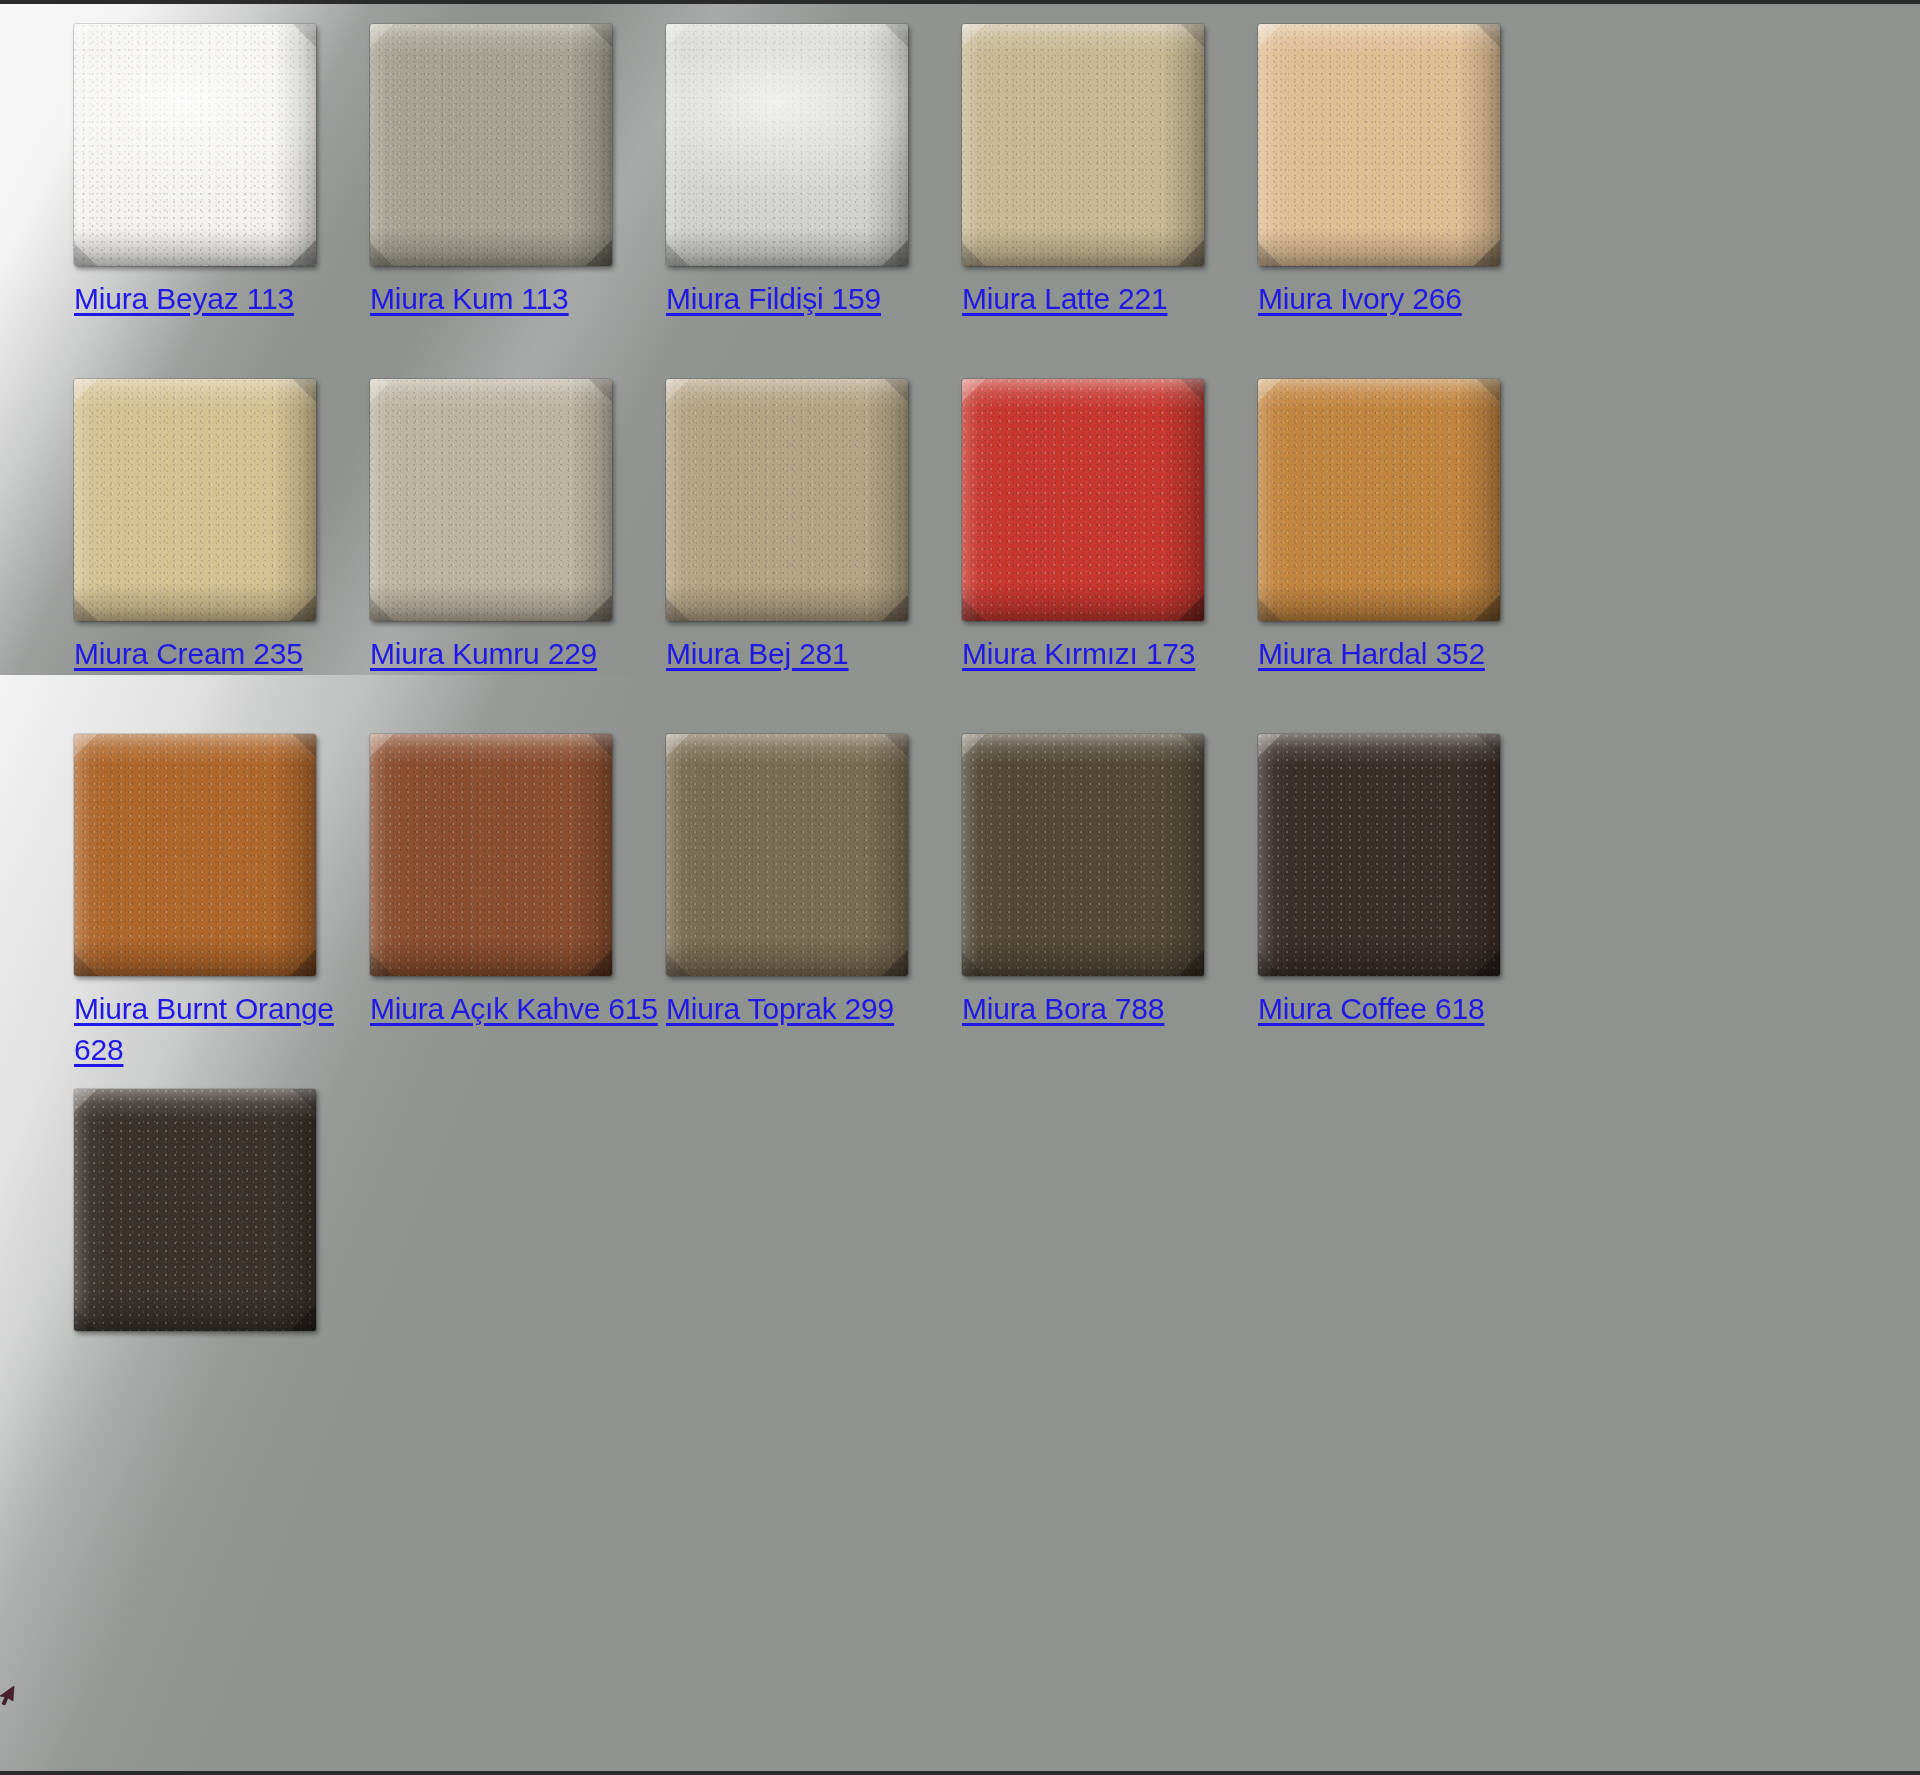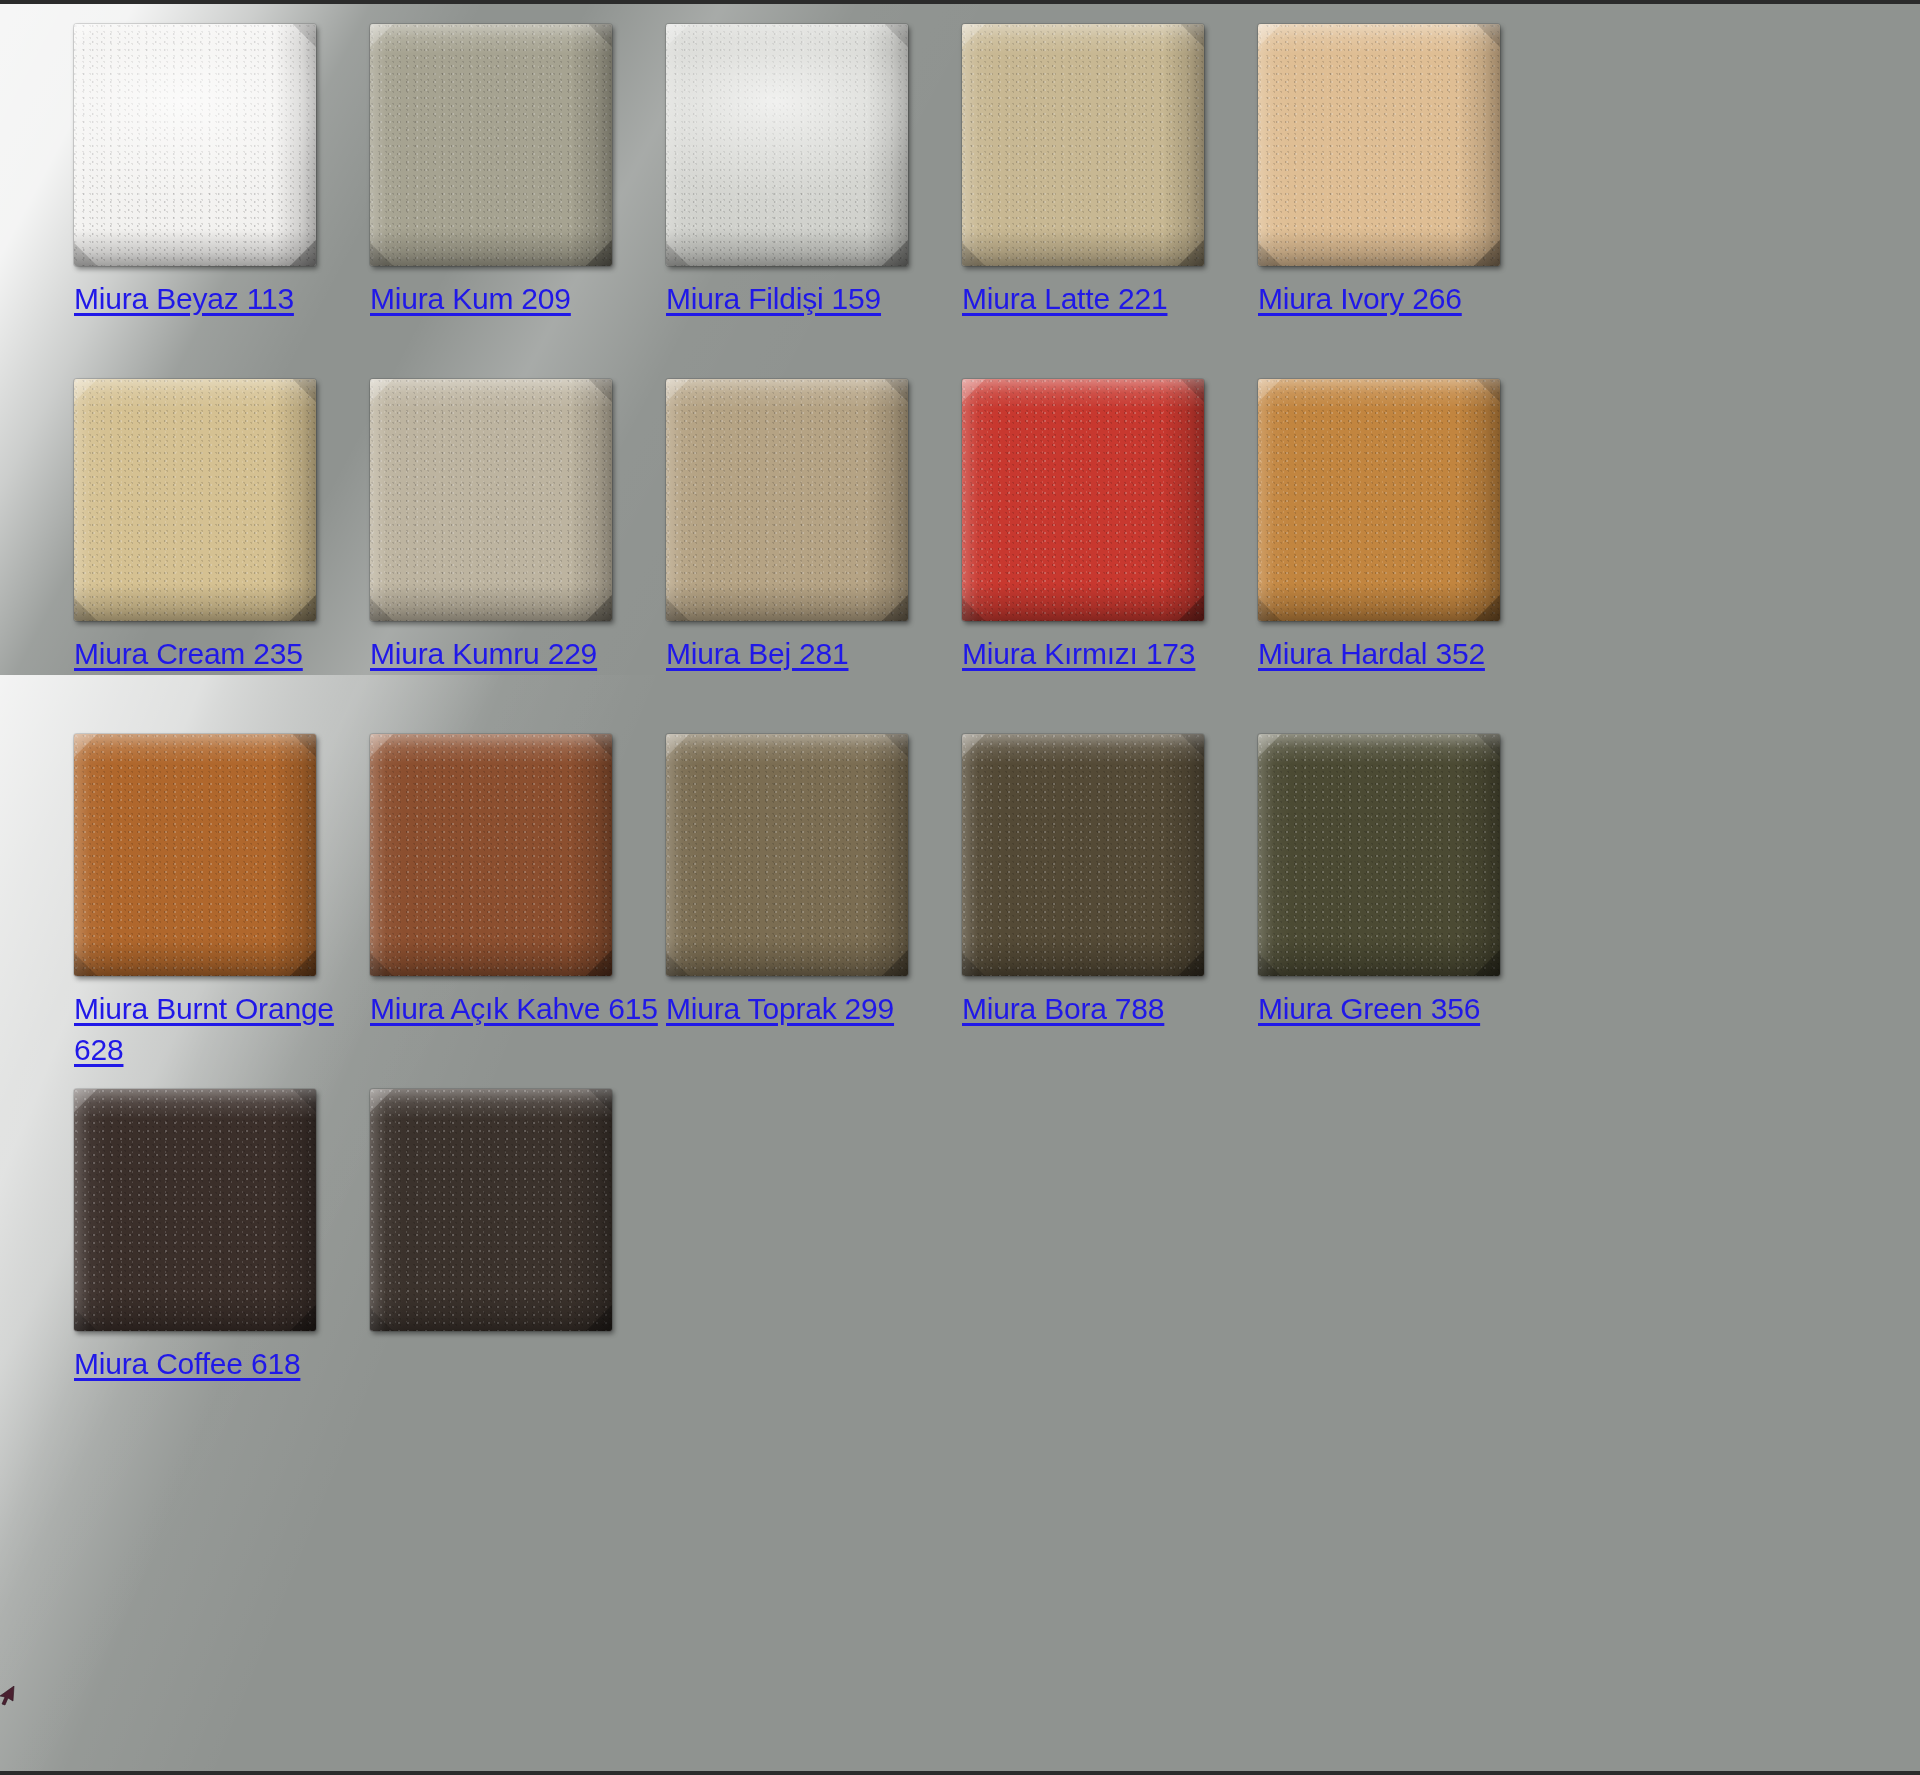--- a/index.html
+++ b/index.html
@@ -213,21 +213,21 @@
         <div class="caption"><span class="lnk">Miura Beyaz 113</span></div>
       </div>
       <div class="cell">
         <div class="tile" title="Miura Kum 144">
           <div class="base" style="background: rgb(166, 163, 145);"></div>
           <div class="grain"></div>
           <div class="bevel"></div>
           <div class="mitre"></div>
           <div class="sheen"></div>
         </div>
-        <div class="caption"><span class="lnk">Miura Kum 209</span></div>
+        <div class="caption"><span class="lnk">Miura Kum 113</span></div>
       </div>
       <div class="cell">
         <div class="tile gloss" title="Miura Fildişi 159">
           <div class="base" style="background: rgb(207, 208, 203);"></div>
           <div class="grain"></div>
           <div class="bevel"></div>
           <div class="mitre"></div>
           <div class="sheen"></div>
         </div>
         <div class="caption"><span class="lnk">Miura Fildişi 159</span></div>
@@ -334,30 +334,20 @@
       </div>
       <div class="cell">
         <div class="tile" title="Miura Bora 788">
           <div class="base" style="background: rgb(84, 74, 54);"></div>
           <div class="grain"></div>
           <div class="bevel"></div>
           <div class="mitre"></div>
           <div class="sheen"></div>
         </div>
         <div class="caption"><span class="lnk">Miura Bora 788</span></div>
-      </div>
-      <div class="cell">
-        <div class="tile" title="Miura Green 356">
-          <div class="base" style="background: rgb(75, 74, 51);"></div>
-          <div class="grain"></div>
-          <div class="bevel"></div>
-          <div class="mitre"></div>
-          <div class="sheen"></div>
-        </div>
-        <div class="caption"><span class="lnk">Miura Green 356</span></div>
       </div>
       <div class="cell">
         <div class="tile" title="Miura Coffee 618">
           <div class="base" style="background: rgb(59, 47, 42);"></div>
           <div class="grain"></div>
           <div class="bevel"></div>
           <div class="mitre"></div>
           <div class="sheen"></div>
         </div>
         <div class="caption"><span class="lnk">Miura Coffee 618</span></div>

